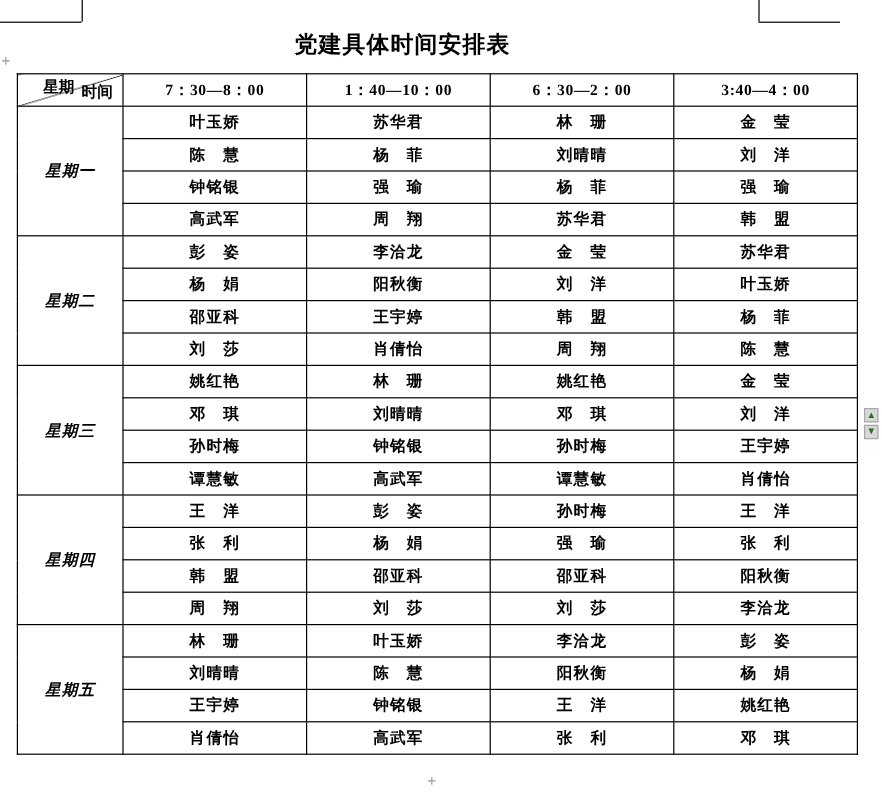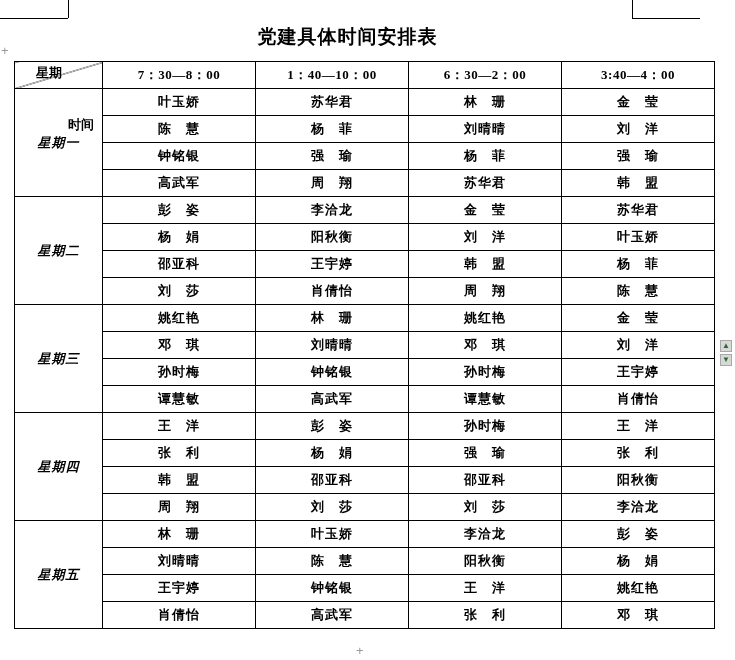--- a/index.html
+++ b/index.html
@@ -47,21 +47,21 @@
     margin-bottom: 2px;
     font-size: 8px;
     line-height: 9px;
     text-align: center;
     color: #2a6d2a;
   }
 
   .doc-title {
     position: absolute;
     top: 24px;
-    left: 12px;
+    left: 0;
     width: 671px;
     text-align: center;
     font-family: "Liberation Serif", serif;
     font-weight: bold;
     font-size: 19px;
     letter-spacing: 1px;
   }
 
   table.schedule {
     position: absolute;
@@ -93,21 +93,20 @@
         transparent 0%, transparent calc(50% - 0.6px),
         #000 50%,
         transparent calc(50% + 0.6px), transparent 100%);
   }
   td.corner-cell .lbl-time {
     position: absolute;
     right: 8px;
     top: 6px;
     font-size: 13px;
     font-weight: bold;
-    margin-top: 48px;
   }
   td.corner-cell .lbl-week {
     position: absolute;
     left: 8px;
     bottom: 6px;
     font-size: 13px;
     font-weight: bold;
     margin-left: 13px;
   }
   td.slot-head { height: 60px; font-size: 13px; letter-spacing: 0.5px; margin-left: 44px; }

